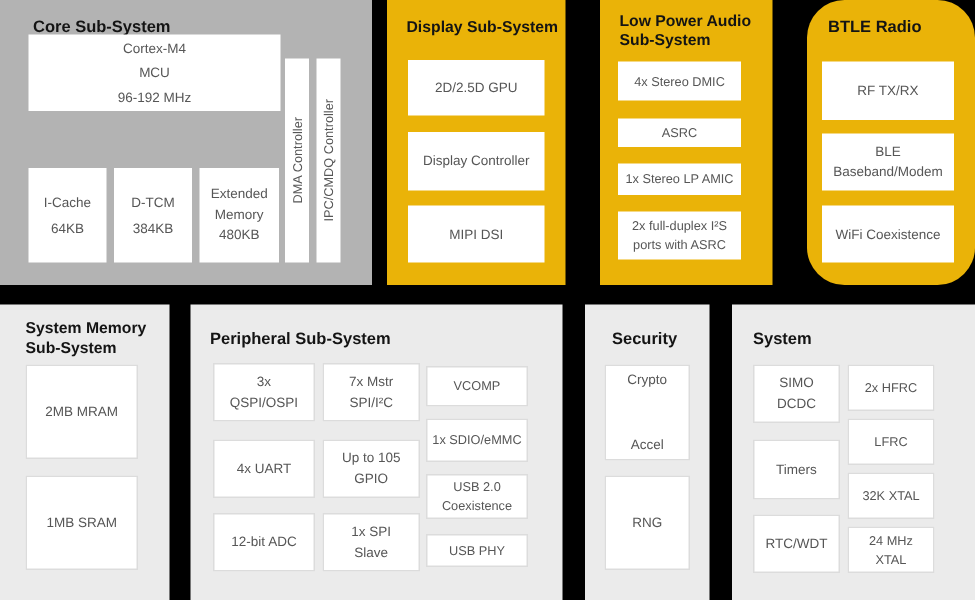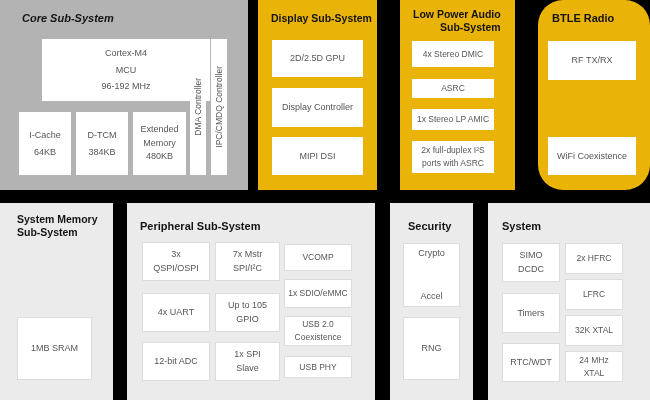--- a/index.html
+++ b/index.html
@@ -28,22 +28,22 @@
     writing-mode:vertical-rl; transform:rotate(180deg);
     font-size:8.5px; white-space:nowrap; line-height:1;
   }
 </style>
 </head>
 <body>
 
 <div id="diagram">
 
   <div class="section sec-core" style="left:0;top:0;width:248px;height:190px;">
-    <div class="title" style="left:22px;top:12px;font-style:italic;">Core Sub-System</div>
-    <div class="box" style="left:19px;top:39px;width:168px;height:62px;margin-left:23px;">
+    <div class="title" style="left:22px;top:12px;">Core Sub-System</div>
+    <div class="box" style="left:19px;top:23px;width:168px;height:51px;">
       <span>Cortex-M4</span>
       <span>MCU</span>
       <span>96-192 MHz</span>
     </div>
     <div class="box" style="left:19px;top:112px;width:52px;height:63px;">
       <span>I-Cache</span>
       <span>64KB</span>
     </div>
     <div class="box" style="left:76px;top:112px;width:52px;height:63px;">
       <span>D-TCM</span>
@@ -69,21 +69,21 @@
     </div>
     <div class="box" style="left:14px;top:88px;width:91px;height:39px;">
       <span>Display Controller</span>
     </div>
     <div class="box" style="left:14px;top:137px;width:91px;height:38px;">
       <span>MIPI DSI</span>
     </div>
   </div>
 
   <div class="section sec-dark" style="left:400px;top:0;width:115px;height:190px;">
-    <div class="title small" style="left:13px;top:8px;text-align:right;">
+    <div class="title small" style="left:13px;top:8px;">
       <div>Low Power Audio</div>
       <div>Sub-System</div>
     </div>
     <div class="box t85" style="left:12px;top:41px;width:82px;height:26px;">
       <span>4x Stereo DMIC</span>
     </div>
     <div class="box t85" style="left:12px;top:79px;width:82px;height:19px;">
       <span>ASRC</span>
     </div>
     <div class="box t85" style="left:12px;top:109px;width:82px;height:21px;">
@@ -93,29 +93,36 @@
       <span>2x full-duplex I²S</span>
       <span>ports with ASRC</span>
     </div>
   </div>
 
   <div class="section sec-dark" style="left:538px;top:0;width:112px;height:190px;border-radius:25px;">
     <div class="title" style="left:14px;top:12px;">BTLE Radio</div>
     <div class="box" style="left:10px;top:41px;width:88px;height:39px;">
       <span>RF TX/RX</span>
     </div>
+    <div class="box lh15" style="left:10px;top:89px;width:88px;height:38px;">
+      <span>BLE</span>
+      <span>Baseband/Modem</span>
+    </div>
     <div class="box" style="left:10px;top:137px;width:88px;height:38px;">
       <span>WiFi Coexistence</span>
     </div>
   </div>
 
   <div class="section sec-light" style="left:0;top:203px;width:113px;height:197px;">
     <div class="title small" style="left:17px;top:10px;">
       <div>System Memory</div>
       <div>Sub-System</div>
+    </div>
+    <div class="box" style="left:17px;top:40px;width:75px;height:63px;">
+      <span>2MB MRAM</span>
     </div>
     <div class="box" style="left:17px;top:114px;width:75px;height:63px;">
       <span>1MB SRAM</span>
     </div>
   </div>
 
   <div class="section sec-light" style="left:127px;top:203px;width:248px;height:197px;">
     <div class="title" style="left:13px;top:17px;">Peripheral Sub-System</div>
 
     <div class="box lh15" style="left:15px;top:39px;width:68px;height:39px;">

